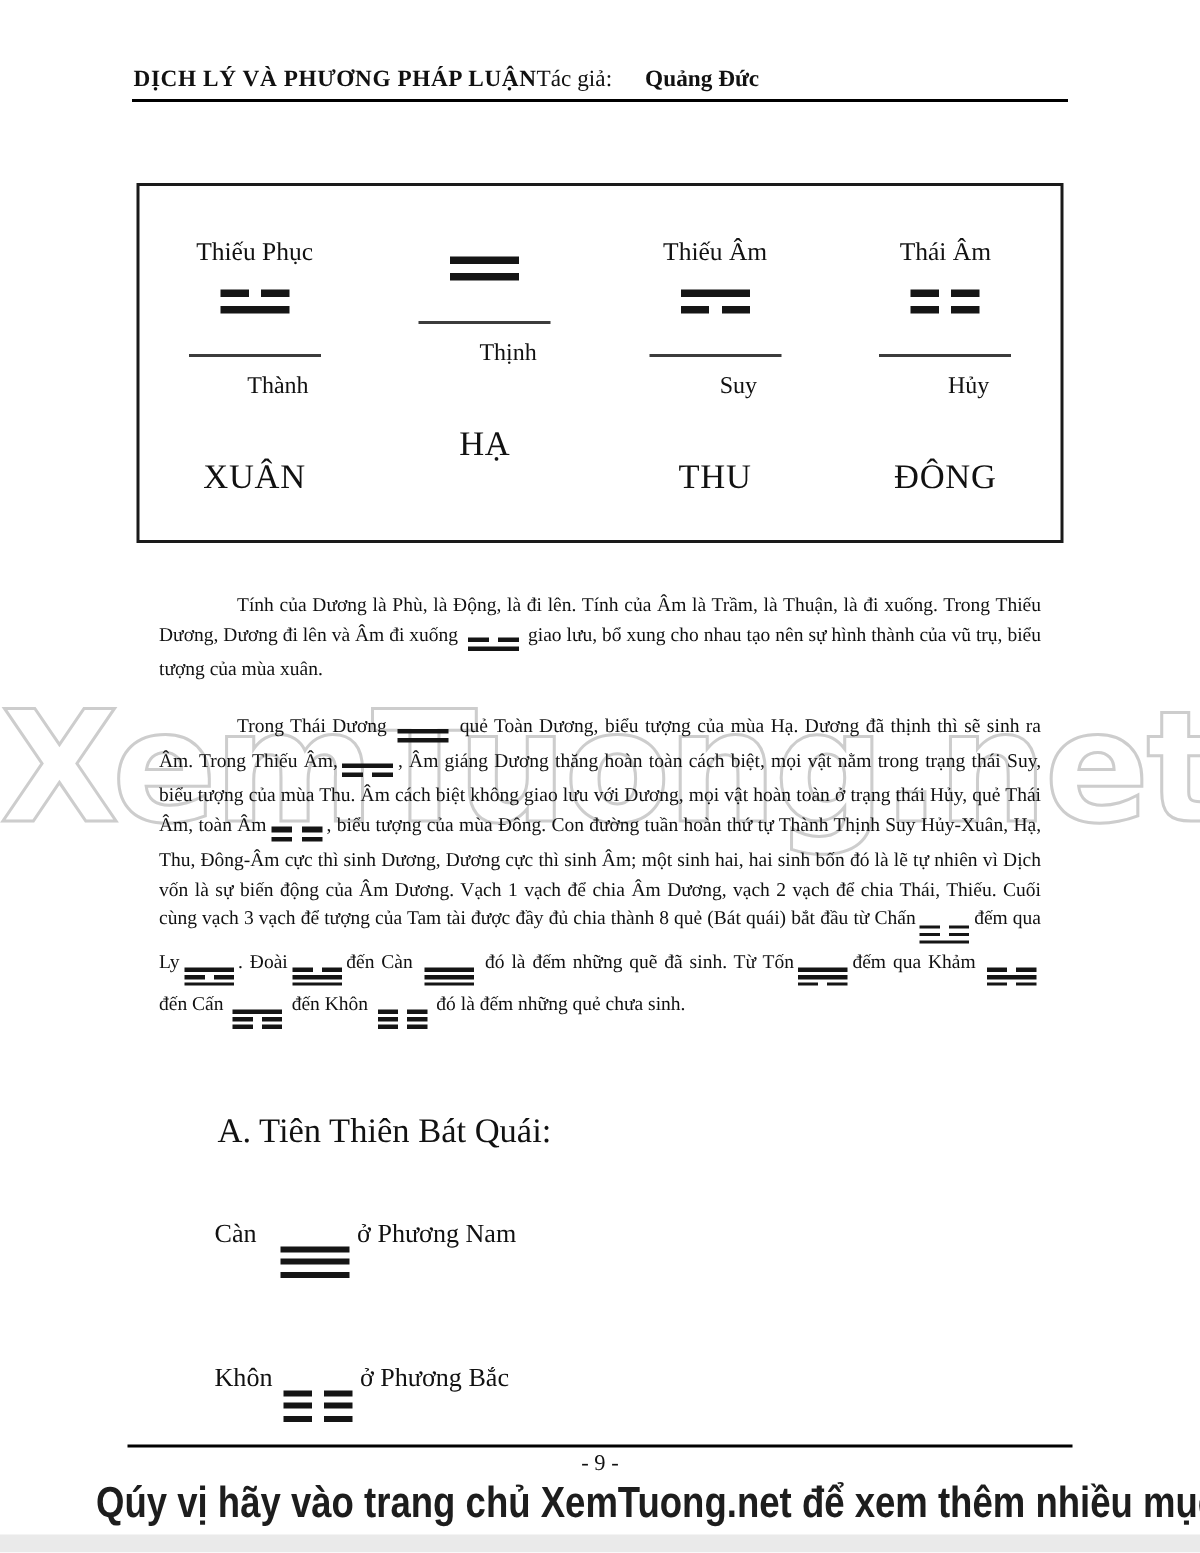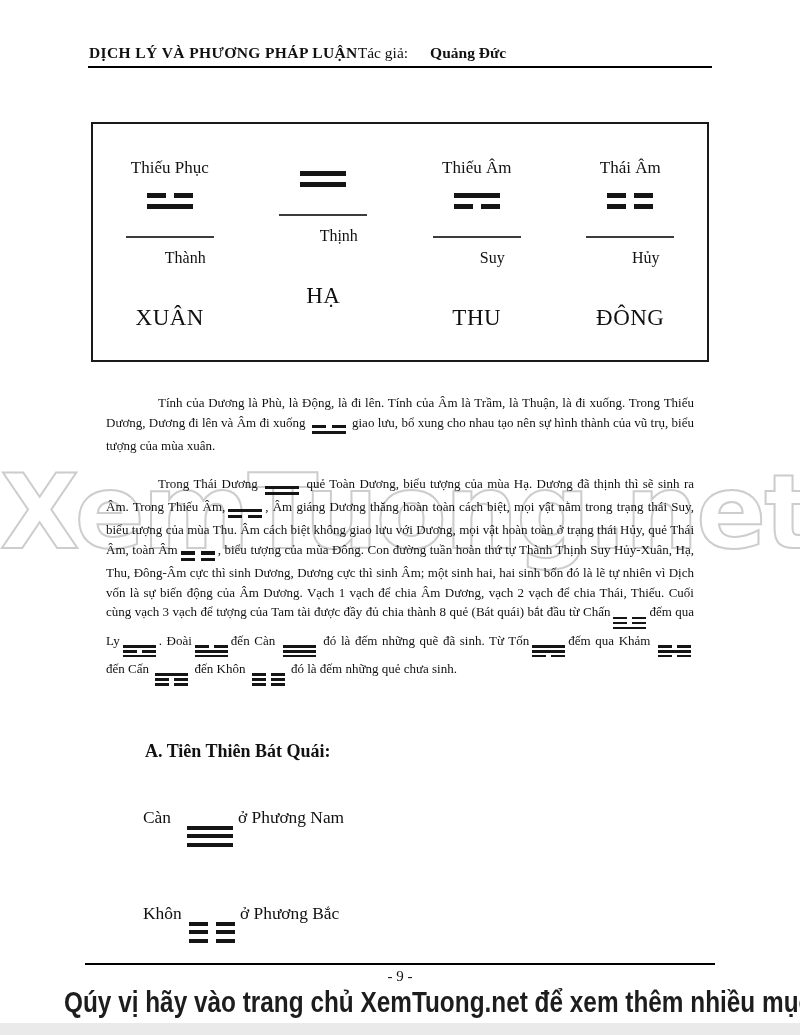--- a/index.html
+++ b/index.html
@@ -34,21 +34,21 @@
   .qseason{font-size:23px;margin-top:38px;letter-spacing:.5px;}
 
   
   .paras{position:absolute;top:375px;left:88px;width:624px;z-index:1;}
   .paras p{margin:18px;text-align:justify;font-size:13px;line-height:19.9px;
            text-indent:52px;}
   .paras p + p{margin-top:13px;}
 
   
   .sectA{position:absolute;top:741px;left:88px;width:624px;z-index:1;font-size:17.4px;}
-  .sectA .shead{font-weight:bold;font-size:18px;padding-left:57px;}
+  .sectA .shead{font-weight:normal;font-size:23px;padding-left:57px;}
   .sectA .sintro{margin-top:22px;padding-left:46px;}
   .sym-line{margin-top:45px;padding-left:55px;white-space:pre-wrap;}
   .sym-line.khon{margin-top:54px;}
 
   
   .glyph{display:inline-flex;flex-direction:column;margin:0 3px;}
   .grow{display:block;width:100%;background:#151515;}
   .grow.broken{background:linear-gradient(90deg,#151515 0 41%,
                rgba(0,0,0,0) 41% 59%,#151515 59% 100%);}
   .glyph.bx{width:46px;}        .glyph.bx .grow{height:5px;margin:3.4px 0;}

